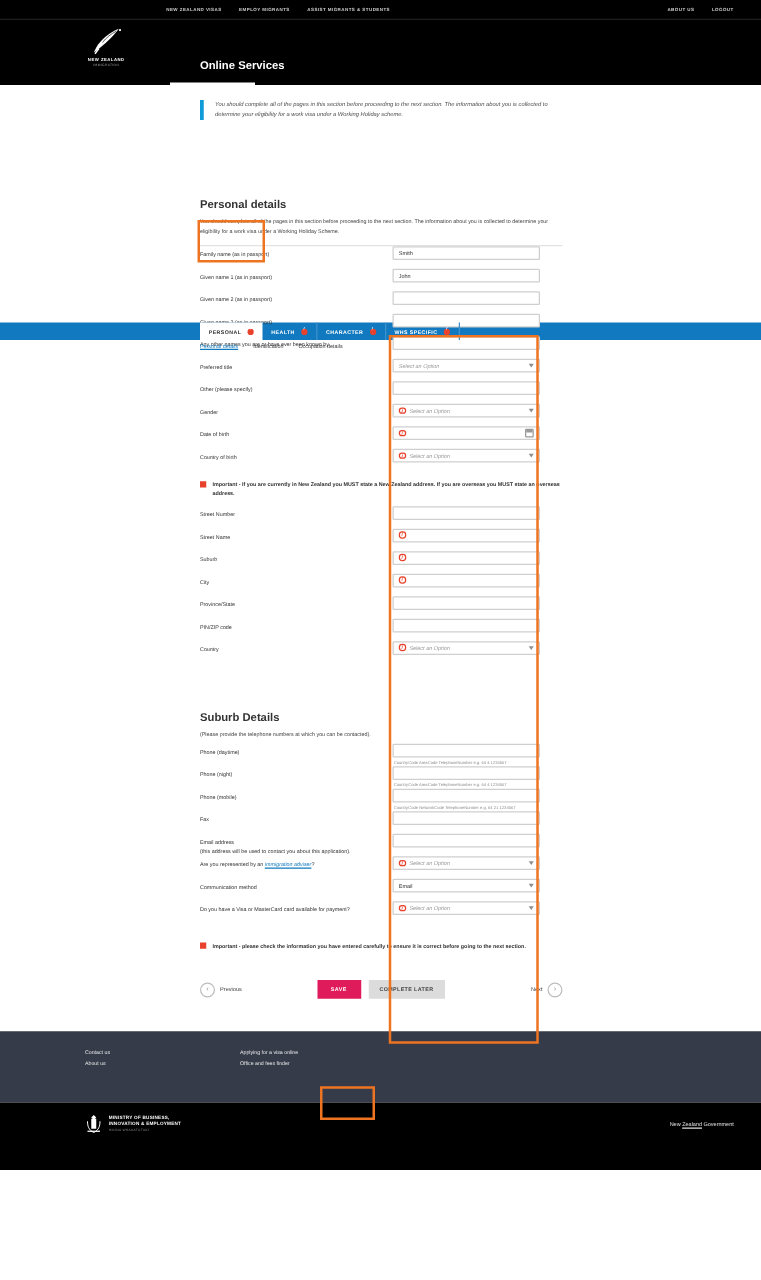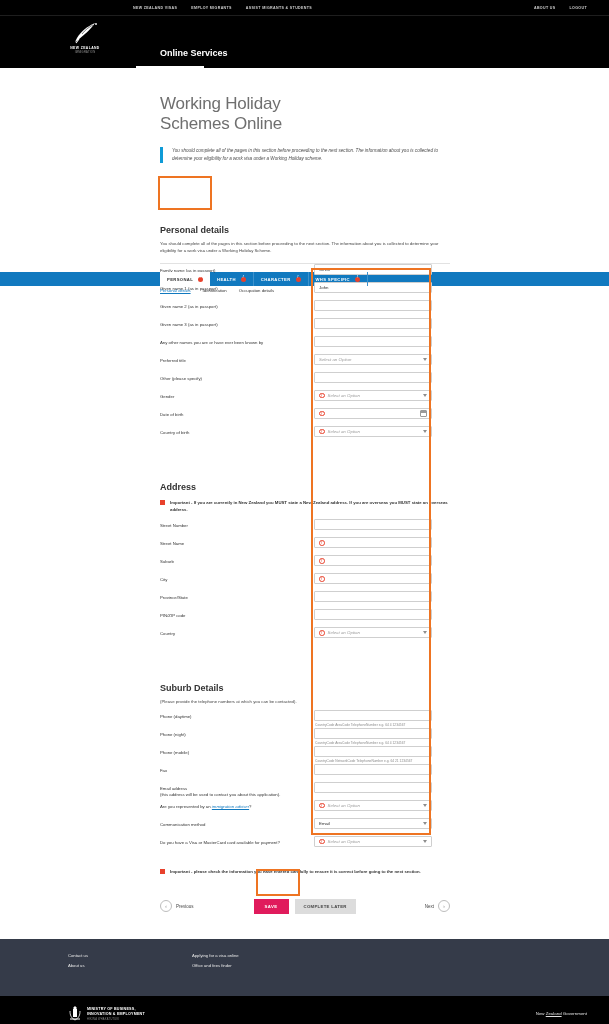--- a/index.html
+++ b/index.html
@@ -270,24 +270,20 @@
     </div>
 
     <div class="subtabs">
       <div class="subtab active">Personal details</div>
       <div class="subtab">Identification</div>
       <div class="subtab">Occupation details</div>
     </div>
 
     <div class="wrap">
 
-      <h1 class="page-title">
-        <span>Working Holiday</span><br>
-        <span>Schemes Online</span>
-      </h1>
 
       <div class="callout">
         <p>You should complete all of the pages in this section before proceeding to the next section. The information about you is collected to determine your eligibility for a work visa under a Working Holiday scheme.</p>
       </div>
 
       <div style="height:46px"></div>
 
       <h2 class="sec tight">Personal details</h2>
       <p class="sec-intro">You should complete all of the pages in this section before proceeding to the next section. The information about you is collected to determine your eligibility for a work visa under a Working Holiday Scheme.</p>
       <div class="divider"></div>
@@ -375,21 +371,20 @@
             <div class="fieldcol">
               <div class="inp sel">
                 <i class="err">!</i>
                 <span>Select an Option</span>
                 <i class="caret"></i>
               </div>
             </div>
           </div>
         </div>
 
-      <h2 class="sec">Address</h2>
       <div class="important">
         <i class="sq"></i>
         <p>Important - If you are currently in New Zealand you MUST state a New Zealand address. If you are overseas you MUST state an overseas address.</p>
       </div>
       <div style="height:6px"></div>
       <div id="form-address">
           <div class="row">
             <label class="lbl">Street Number</label>
             <div class="fieldcol">
               <div class="inp">

